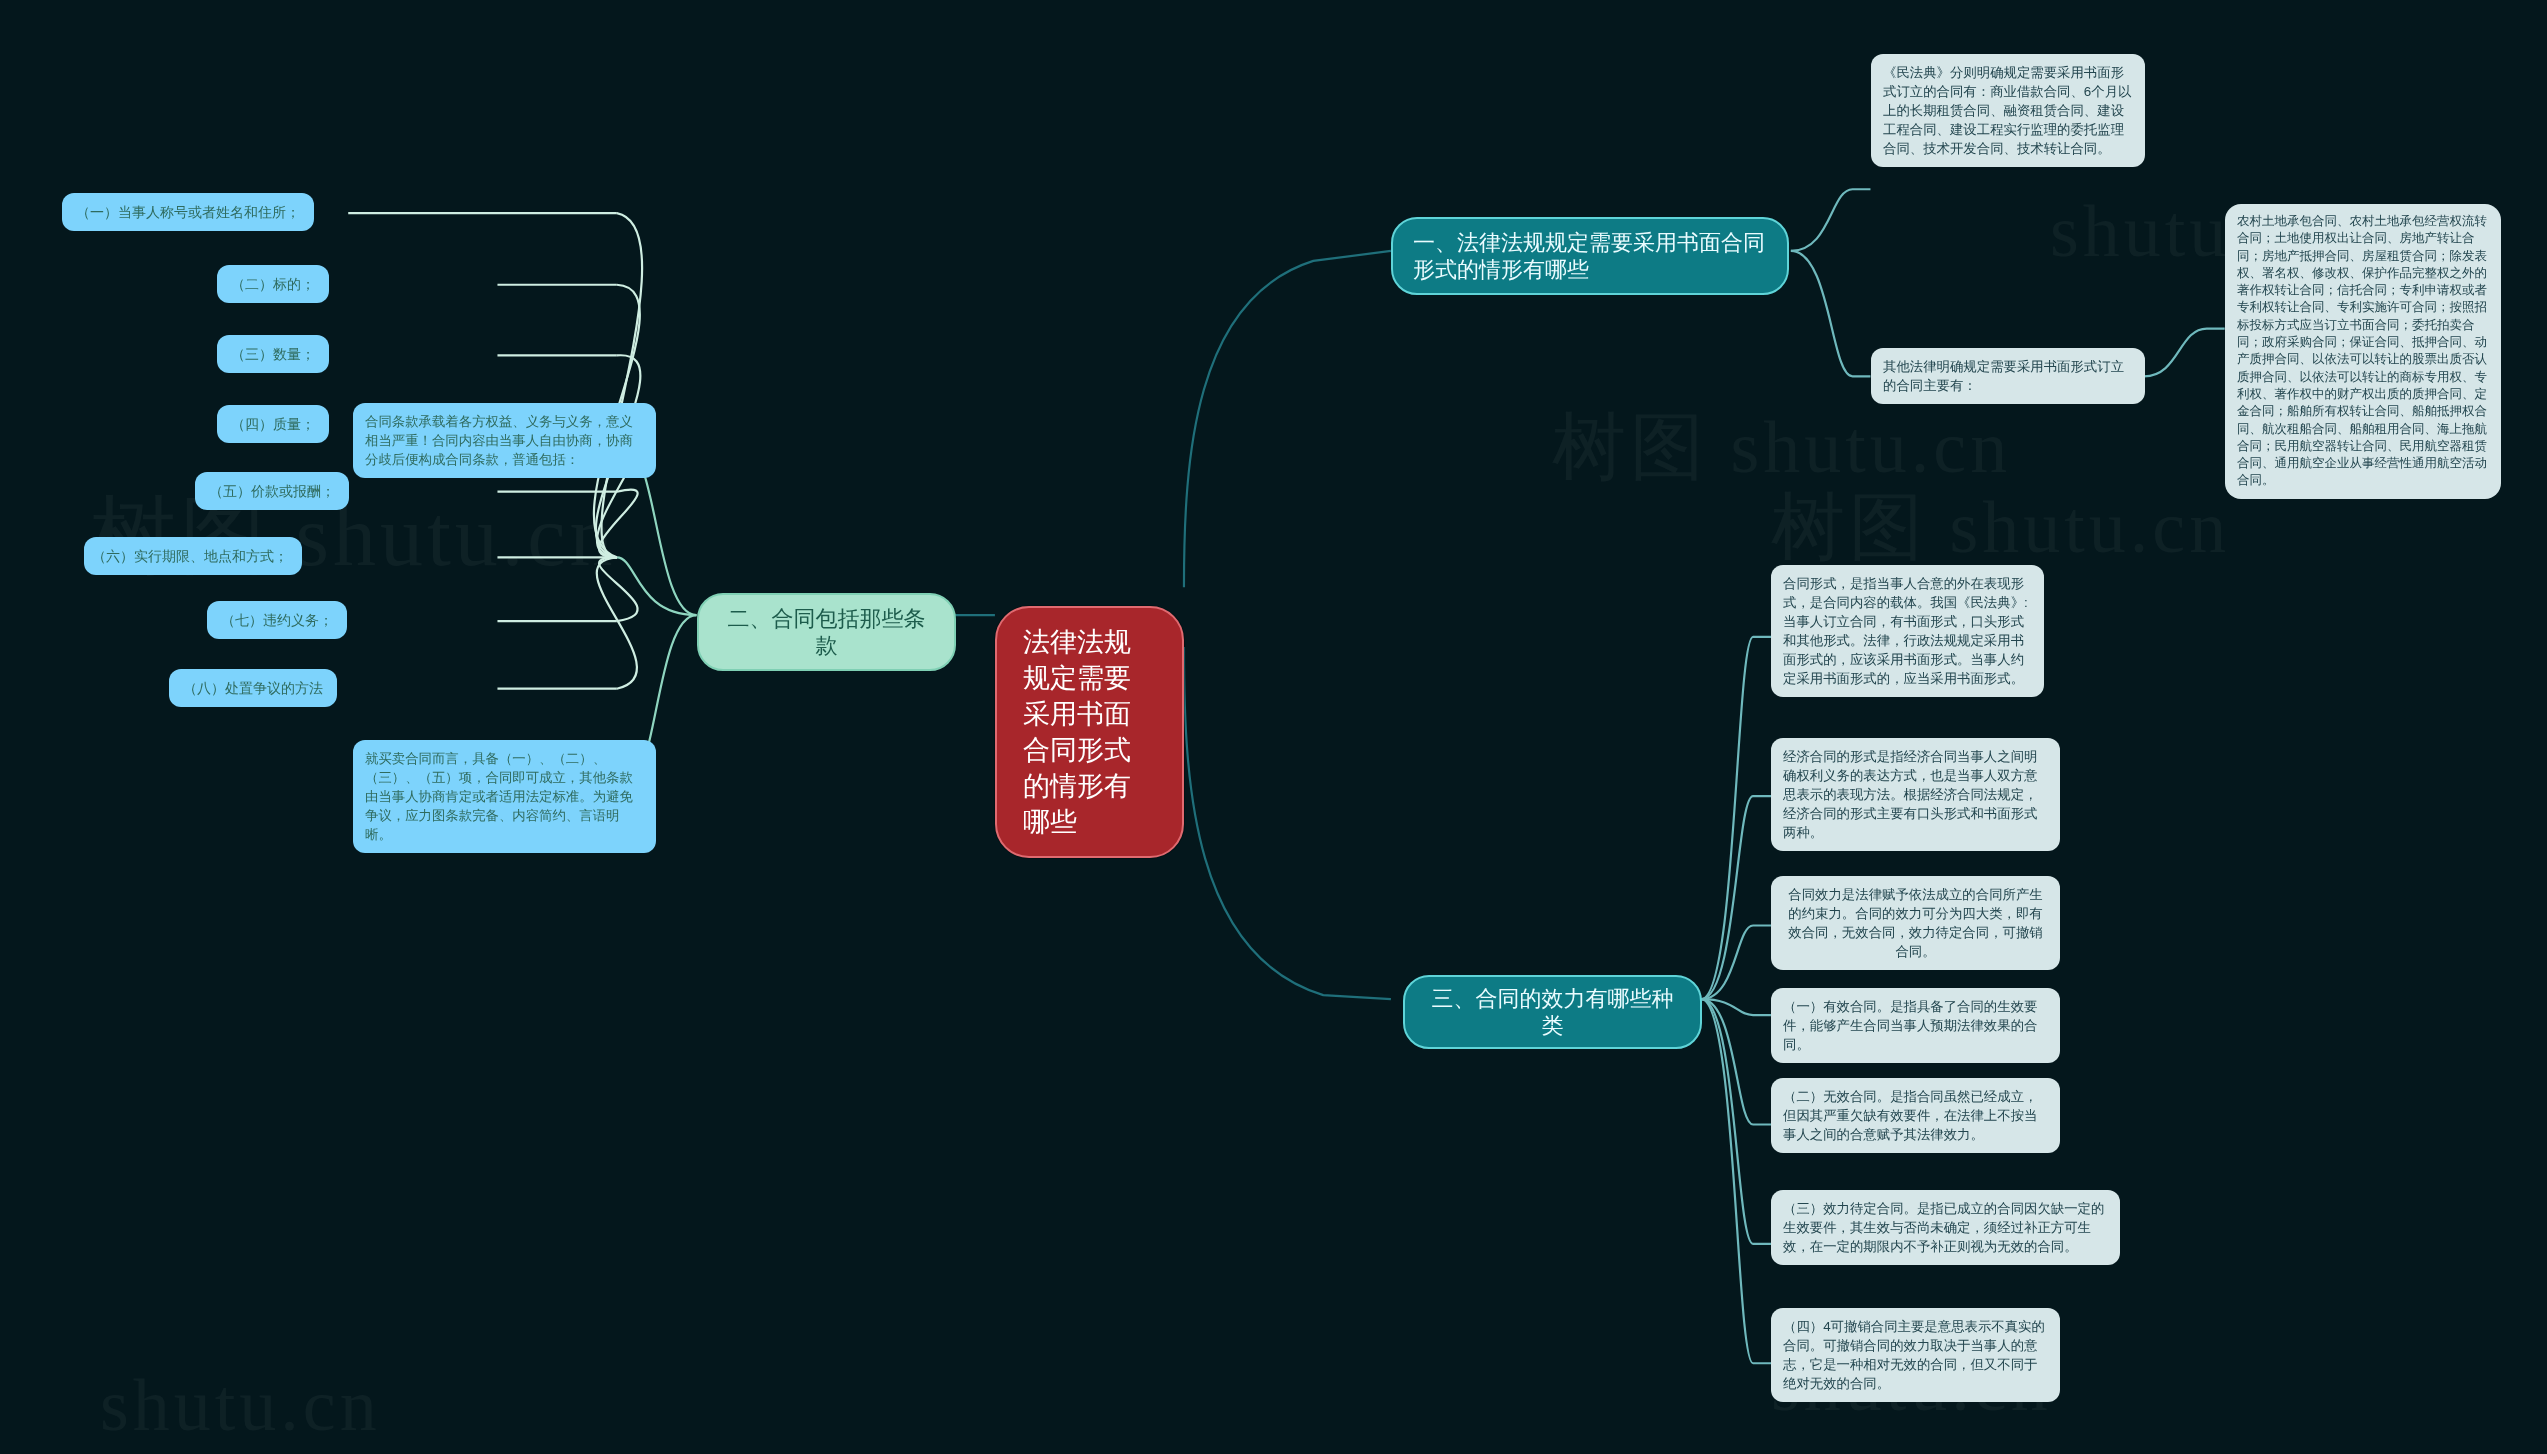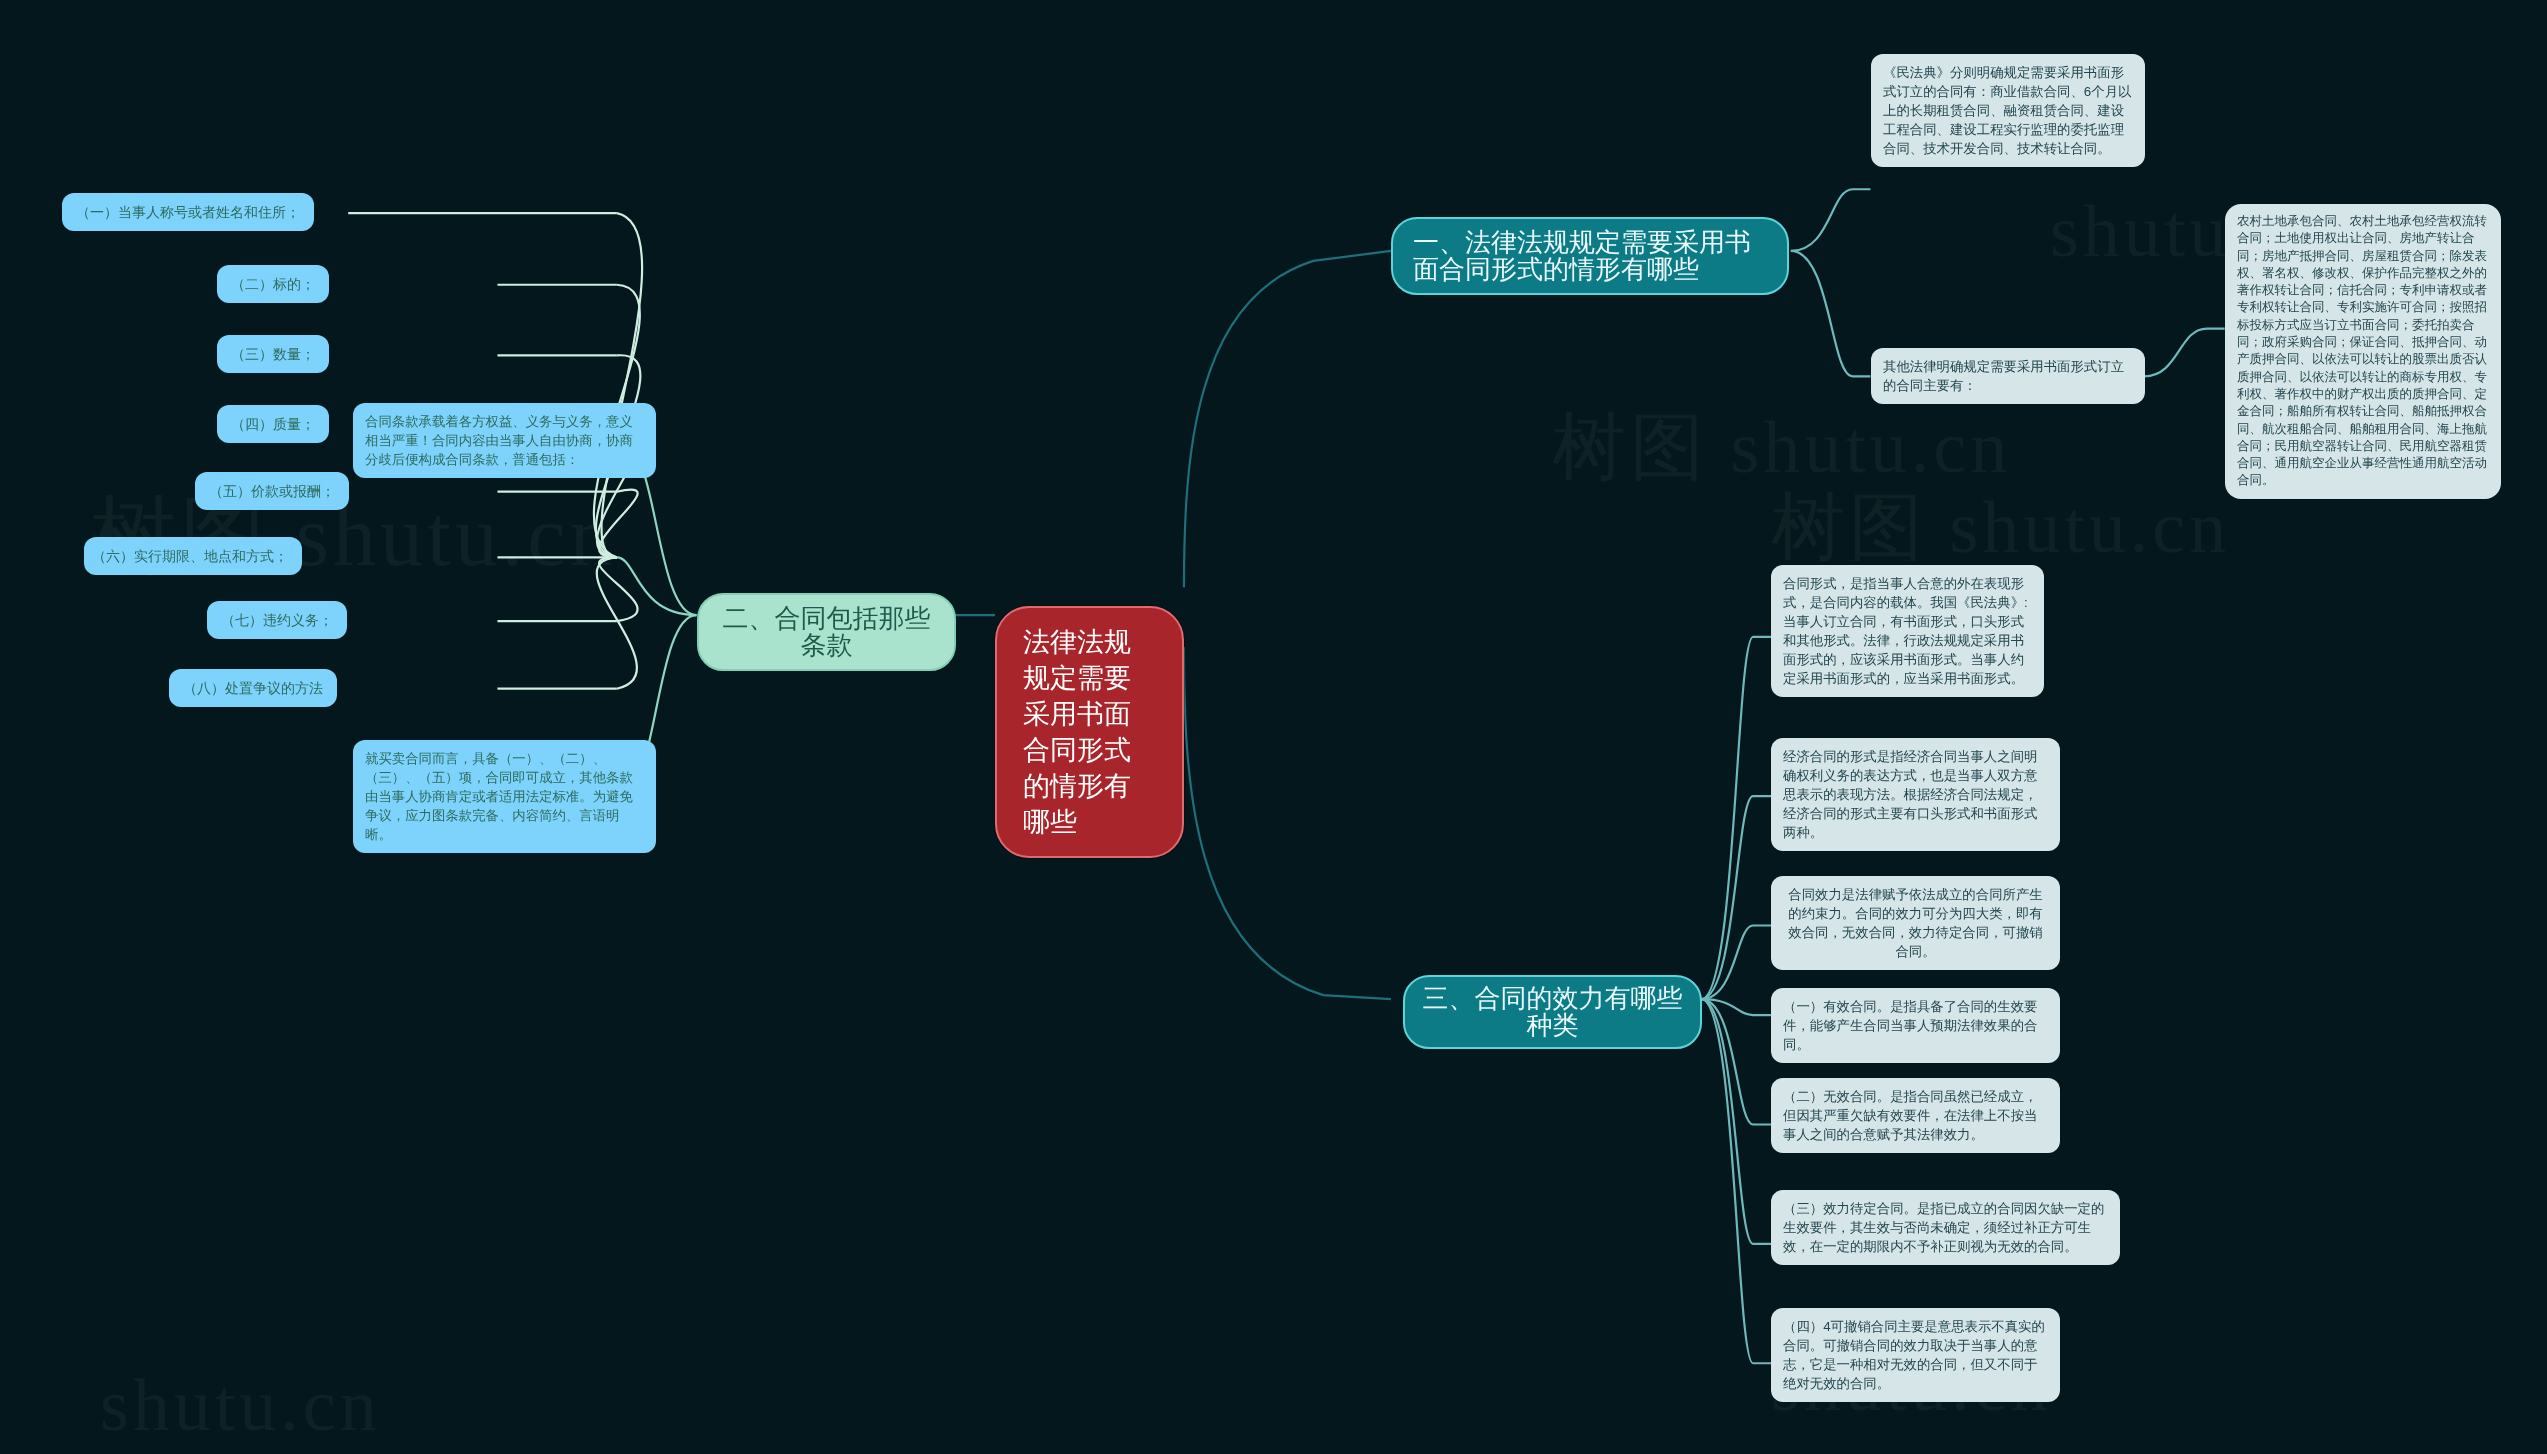--- a/index.html
+++ b/index.html
@@ -30,21 +30,21 @@
     text-align:left;
     box-shadow:0 0 0 1px rgba(0,0,0,.25);
     margin-top:37px;
   }
   
   .l1{
     background:#0d7b85;
     border:2px solid #5fd4d8;
     border-radius:26px;
     color:#eafcff;
-    font-size:26px;
+    font-size:22px;
     line-height:27px;
     padding:10px 20px;
   }
   .l1.mint{
     background:#a9e3cd;
     border:2px solid #7fd0b4;
     color:#1d5c4c;
   }
   
   .leaf{

